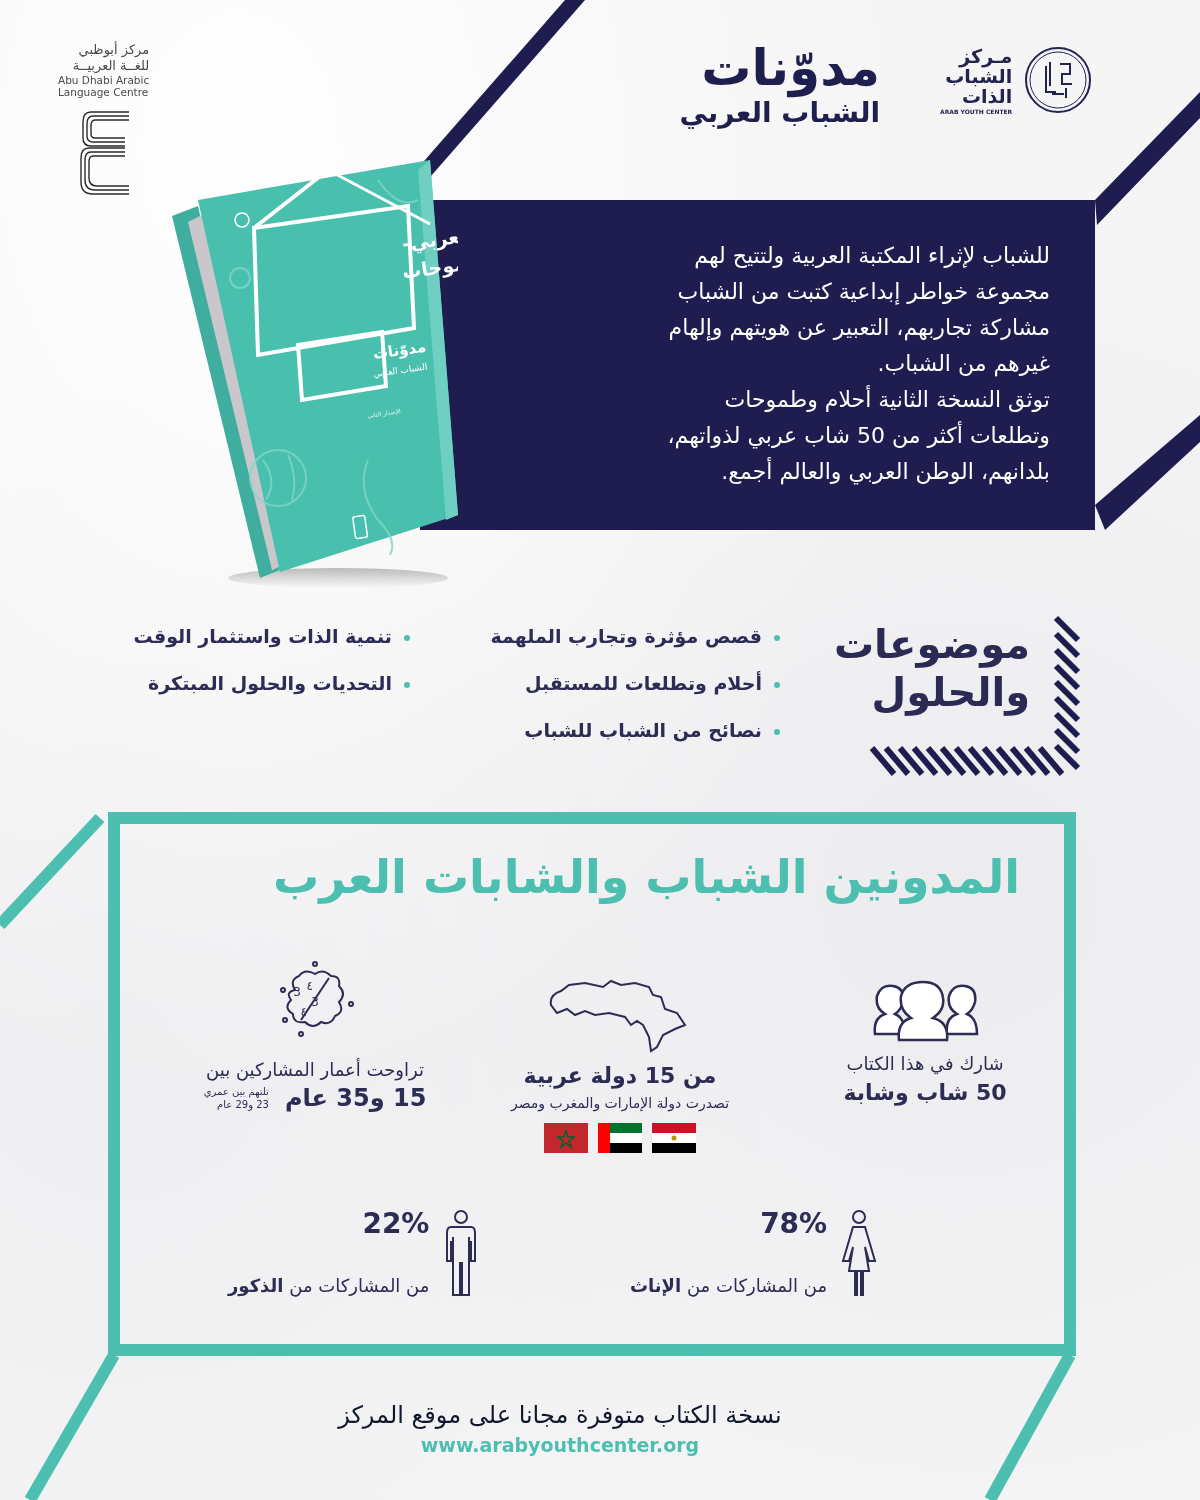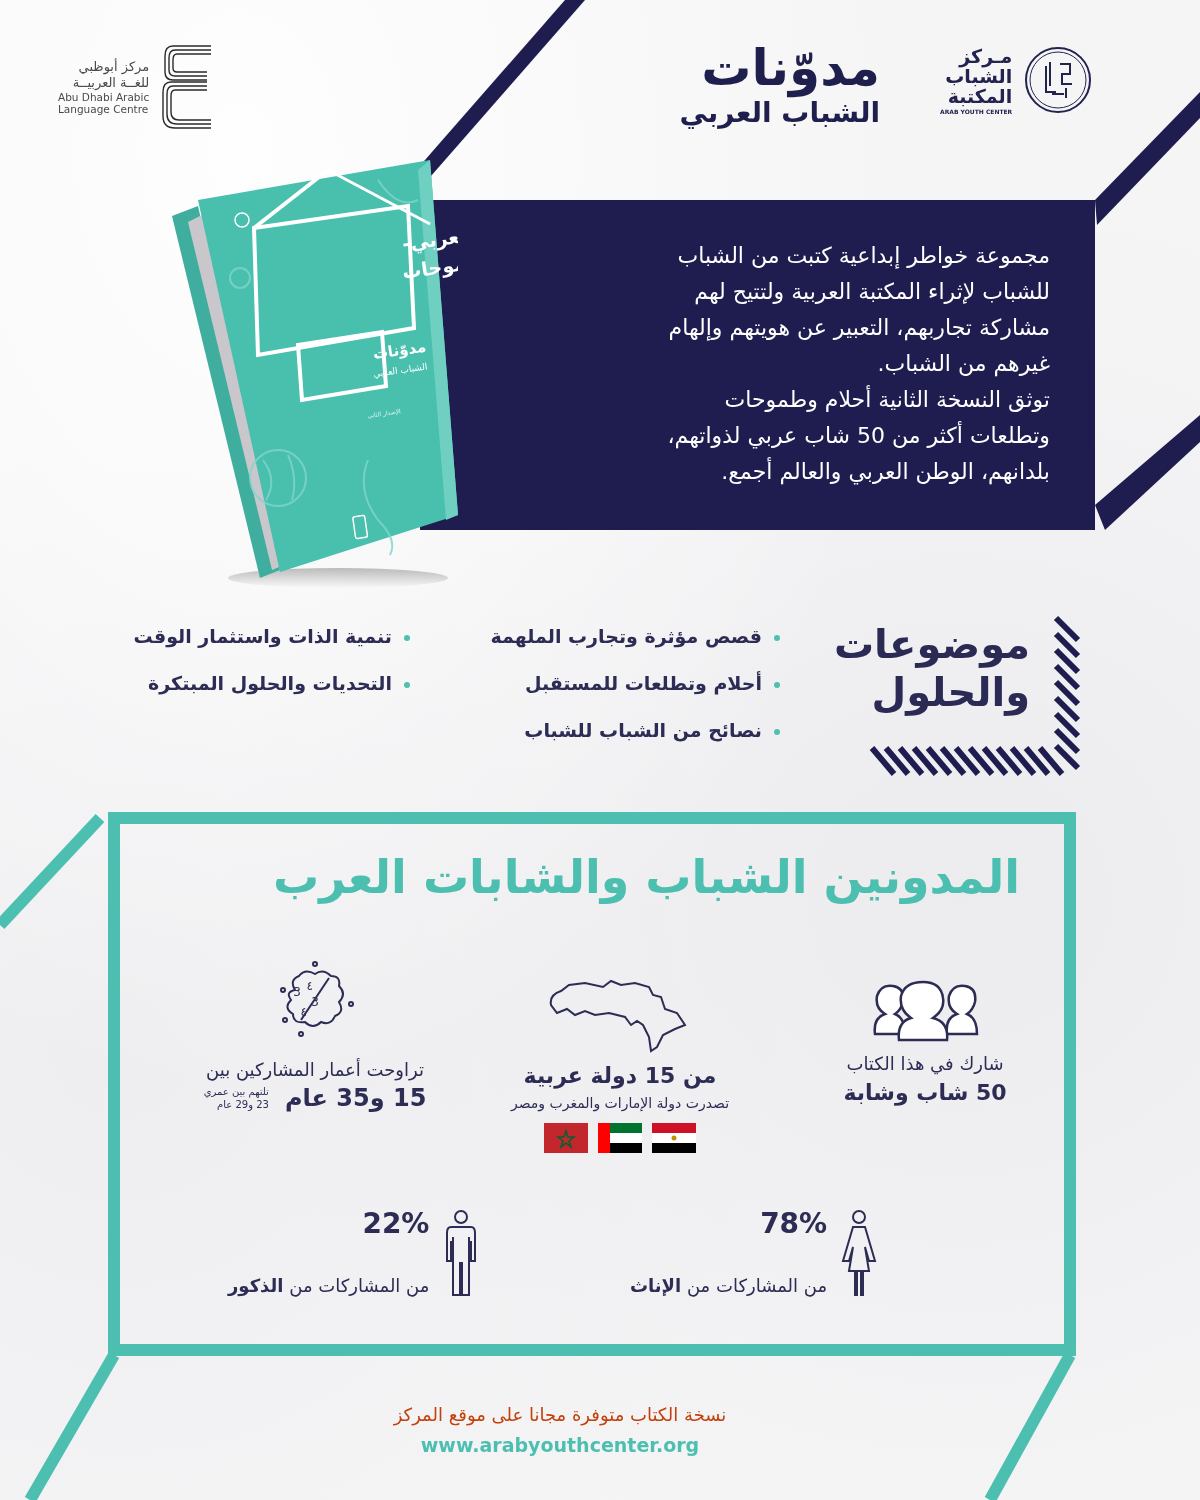--- a/index.html
+++ b/index.html
@@ -13,21 +13,21 @@
   .bg-texture {
     position: absolute; inset: 0;
     background:
       radial-gradient(ellipse at 20% 10%, rgba(255,255,255,0.9), transparent 50%),
       radial-gradient(ellipse at 80% 60%, rgba(230,230,234,0.6), transparent 55%),
       radial-gradient(ellipse at 10% 70%, rgba(235,235,238,0.7), transparent 45%);
   }
   svg.deco { position: absolute; left: 0; top: 0; }
 
   
-  .adalc-logo { position: absolute; left: 58px; top: 42px; display: flex; align-items: center; gap: 10px; }
+  .adalc-logo { position: absolute; left: 58px; top: 42px; display: flex; align-items: center; gap: 10px; flex-direction: column; }
   .adalc-text { text-align: left; color: #4a4a4a; }
   .adalc-ar1, .adalc-ar2 { font-size: 13px; text-align: right; direction: rtl; line-height: 16px; }
   .adalc-en { font-size: 10.5px; line-height: 12px; }
   .adalc-mark { width: 54px; height: 90px; }
 
   .brand-title { position: absolute; left: 660px; top: 40px; width: 220px; text-align: right; direction: rtl; }
   .brand-title .t1 { font-size: 50px; font-weight: bold; line-height: 56px; color: #1f1f4d; }
   .brand-title .t2 { font-size: 28px; font-weight: bold; line-height: 34px; color: #1f1f4d; }
 
   .ayc-logo { position: absolute; left: 940px; top: 44px; display: flex; align-items: center; gap: 10px; }
@@ -80,21 +80,21 @@
 
   .gender { position: absolute; display: flex; align-items: center; gap: 12px; direction: rtl; color: #2c2c55; }
   .gender .txt { text-align: right; }
   .gender .pct { font-size: 28px; font-weight: bold; line-height: 34px; }
   .gender .sub { font-size: 18px; line-height: 26px; margin-top: 32px; }
   .gender .sub b { font-weight: bold; }
   .gender-female { left: 630px; top: 1207px; }
   .gender-male { left: 228px; top: 1207px; }
 
   .footer { position: absolute; left: 300px; top: 1400px; width: 520px; text-align: center; }
-  .footer .note { direction: rtl; font-size: 18px; line-height: 30px; color: #c2410c; }
+  .footer .note { direction: rtl; font-size: 24px; line-height: 30px; color: #0f172a; }
   .footer .url { font-size: 19px; font-weight: bold; line-height: 30px; color: #4cbfb1; }
 </style>
 </head>
 <body>
 
 <div class="bg-texture"></div>
 
 <svg class="deco" width="1200" height="1500" viewBox="0 0 1200 1500">
 
   <polygon points="565,0 585,0 410,200 390,200" fill="#1f1d4f"></polygon>
@@ -158,21 +158,21 @@
 
 <div class="brand-title">
   <div class="t1">مدوّنات</div>
   <div class="t2">الشباب العربي</div>
 </div>
 
 <div class="ayc-logo">
   <div class="ayc-text">
     <div class="l">مـركز</div>
     <div class="l">الشباب</div>
-    <div class="l">المكتبة</div>
+    <div class="l">الذات</div>
     <div class="en">ARAB YOUTH CENTER</div>
   </div>
   <svg class="ayc-seal" viewBox="0 0 72 72">
     <g fill="none" stroke="#23234f" stroke-width="2">
       <circle cx="36" cy="36" r="32"></circle>
       <circle cx="36" cy="36" r="28" stroke-width="1"></circle>
       <path d="M24 22 V48 H34 M28 18 V42 M38 20 H48 V30 H40 V40 H50 M44 44 V54 M30 50 H42"></path>
     </g>
   </svg>
 </div>
@@ -210,22 +210,22 @@
   <polygon points="130,185 214,172 218,226 134,240" fill="none" stroke="#ffffff" stroke-width="4"></polygon>
   <text x="206" y="204" fill="#ffffff" font-family="DejaVu Sans, sans-serif" font-size="15" font-weight="bold" text-anchor="end" transform="rotate(-8 170 204)" direction="rtl">مدوّنات</text>
   <text x="206" y="222" fill="#ffffff" font-family="DejaVu Sans, sans-serif" font-size="9" text-anchor="end" transform="rotate(-8 170 222)" direction="rtl">الشباب العربي</text>
   <text x="200" y="262" fill="#d6f2ee" font-family="DejaVu Sans, sans-serif" font-size="6" text-anchor="end" transform="rotate(-8 170 262)" direction="rtl">الإصدار الثاني</text>
 
   <circle cx="74" cy="60" r="7" fill="none" stroke="#ffffff" stroke-width="1.5"></circle>
   <rect x="186" y="356" width="12" height="22" rx="2" fill="none" stroke="#ffffff" stroke-width="1.5" transform="rotate(-8 192 366)"></rect>
 </svg>
 
 <div class="desc">
+  <div>للشباب لإثراء المكتبة العربية ولتتيح لهم</div>
   <div>مجموعة خواطر إبداعية كتبت من الشباب</div>
-  <div>للشباب لإثراء المكتبة العربية ولتتيح لهم</div>
   <div>مشاركة تجاربهم، التعبير عن هويتهم وإلهام</div>
   <div>غيرهم من الشباب.</div>
   <div>توثق النسخة الثانية أحلام وطموحات</div>
   <div>وتطلعات أكثر من 50 شاب عربي لذواتهم،</div>
   <div>بلدانهم، الوطن العربي والعالم أجمع.</div>
 </div>
 
 <div class="topics-heading">
   <div>موضوعات</div>
   <div>والحلول</div>

